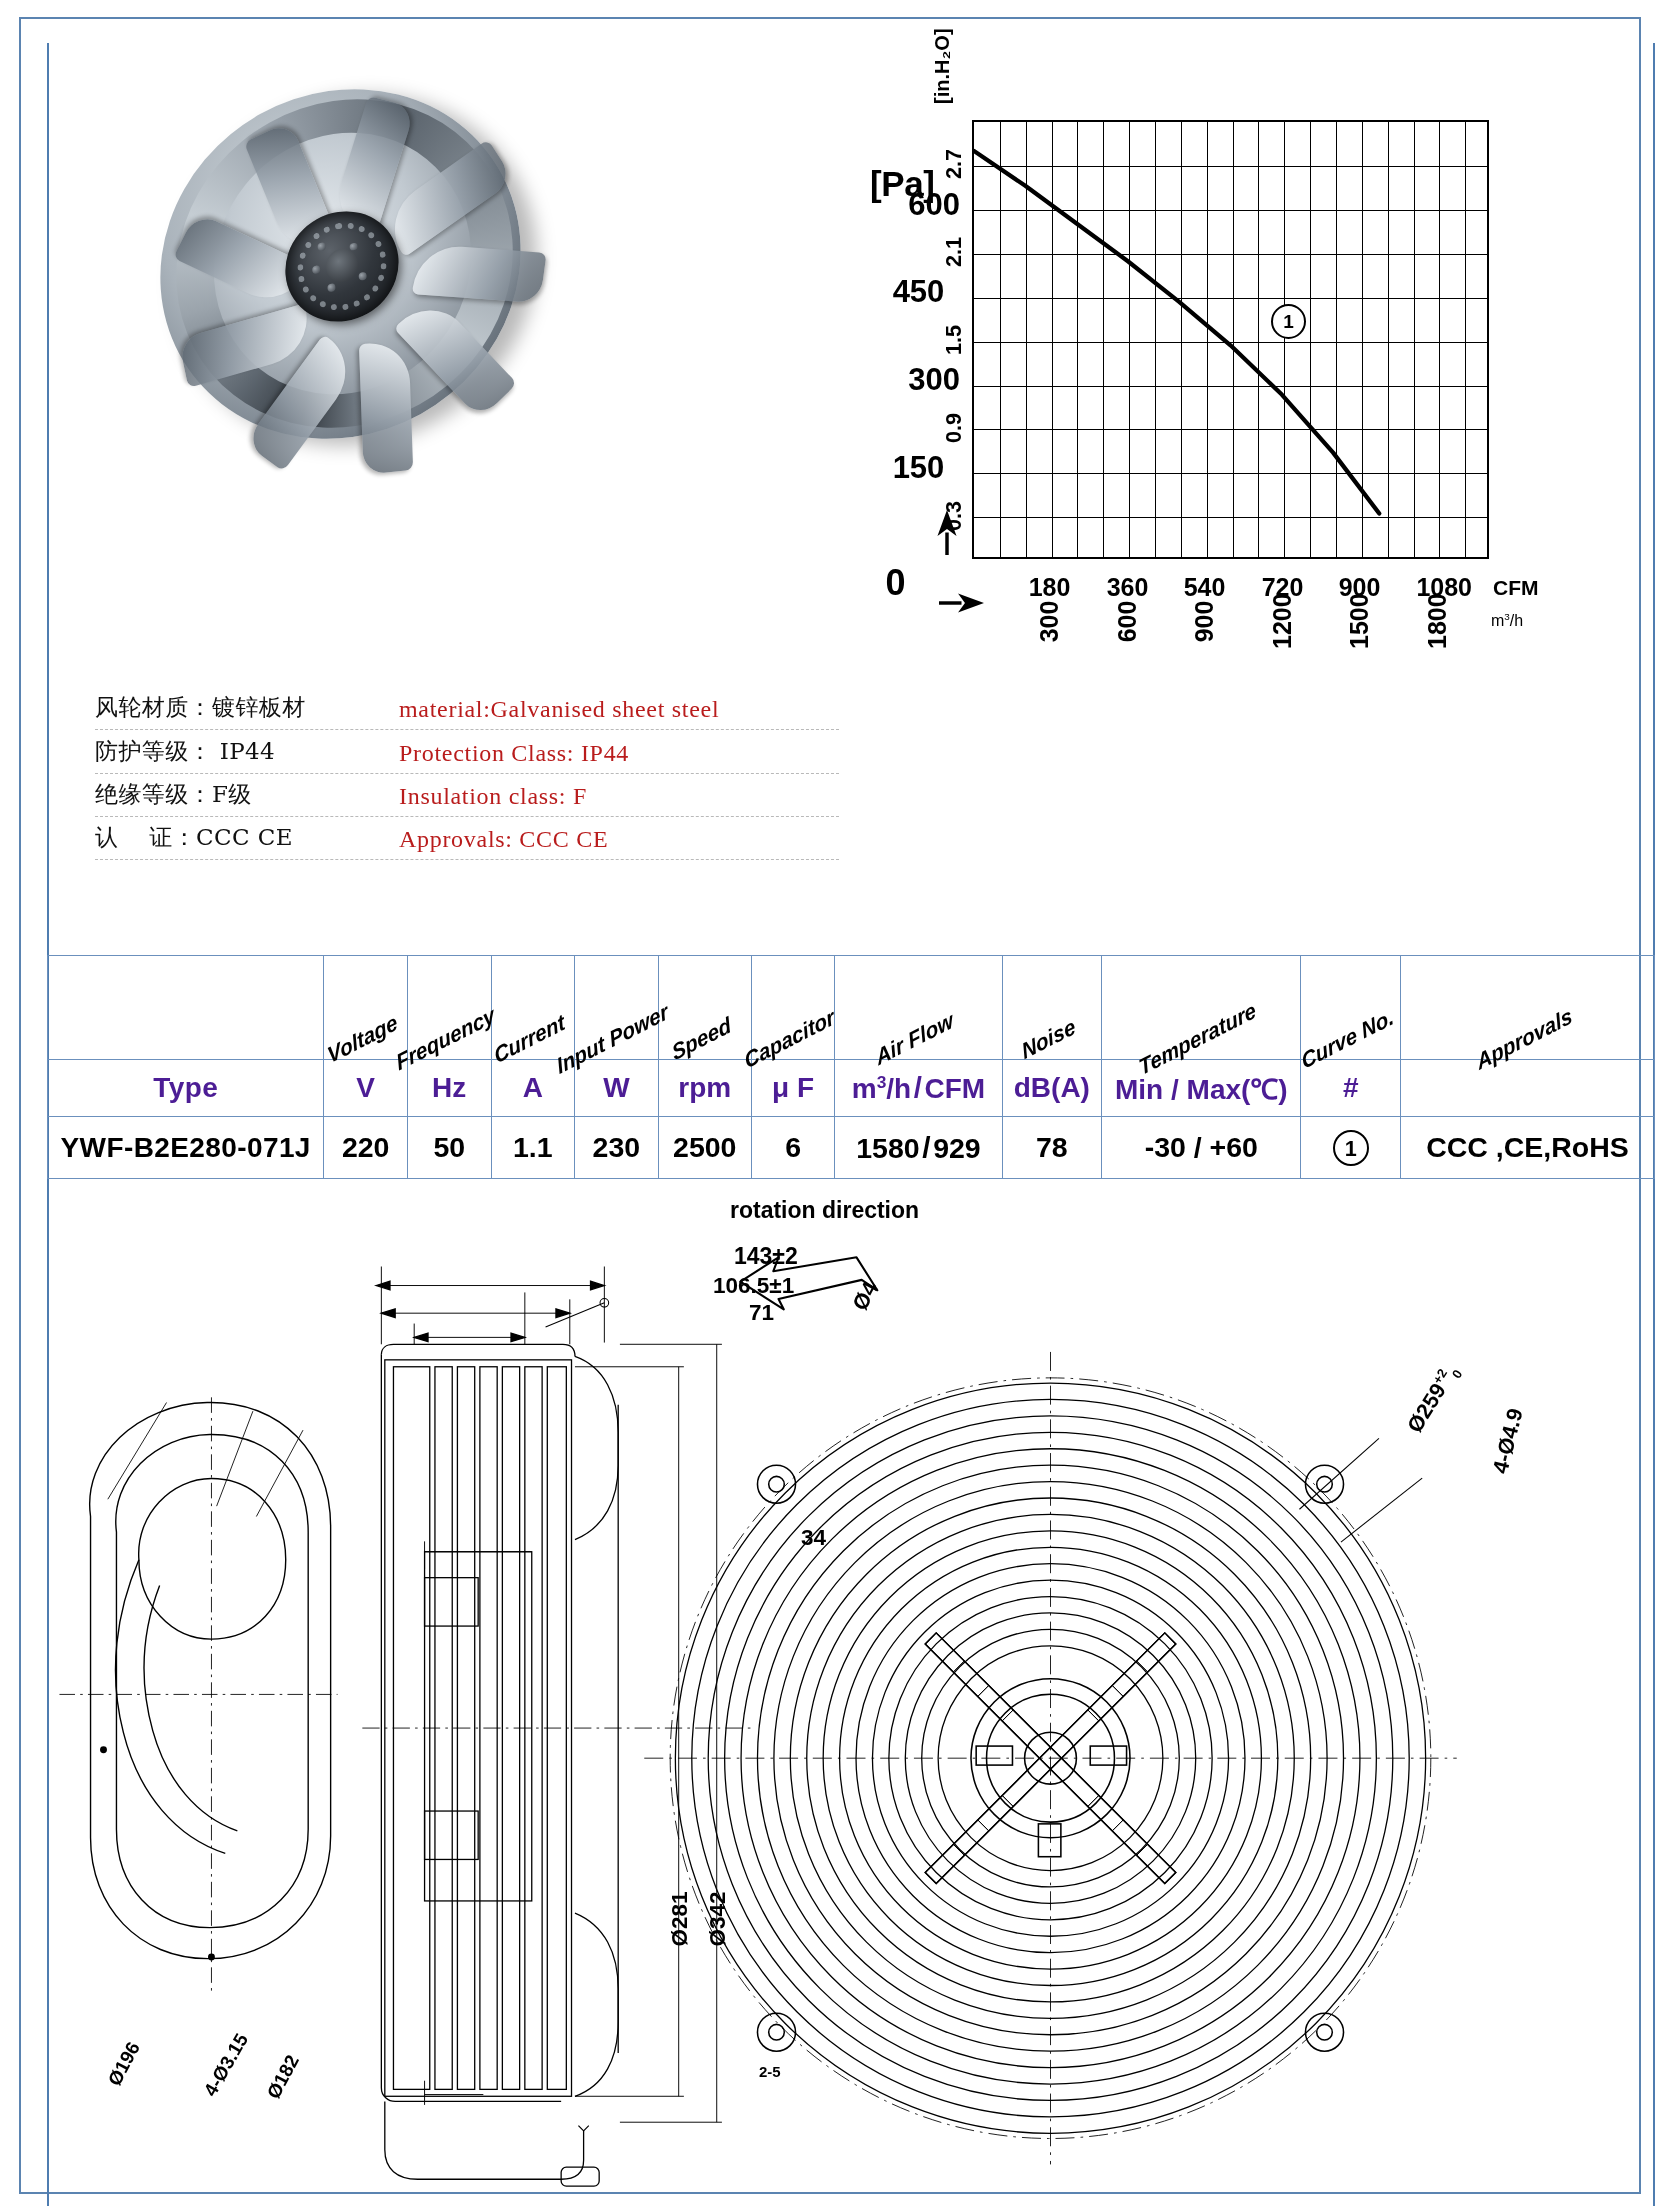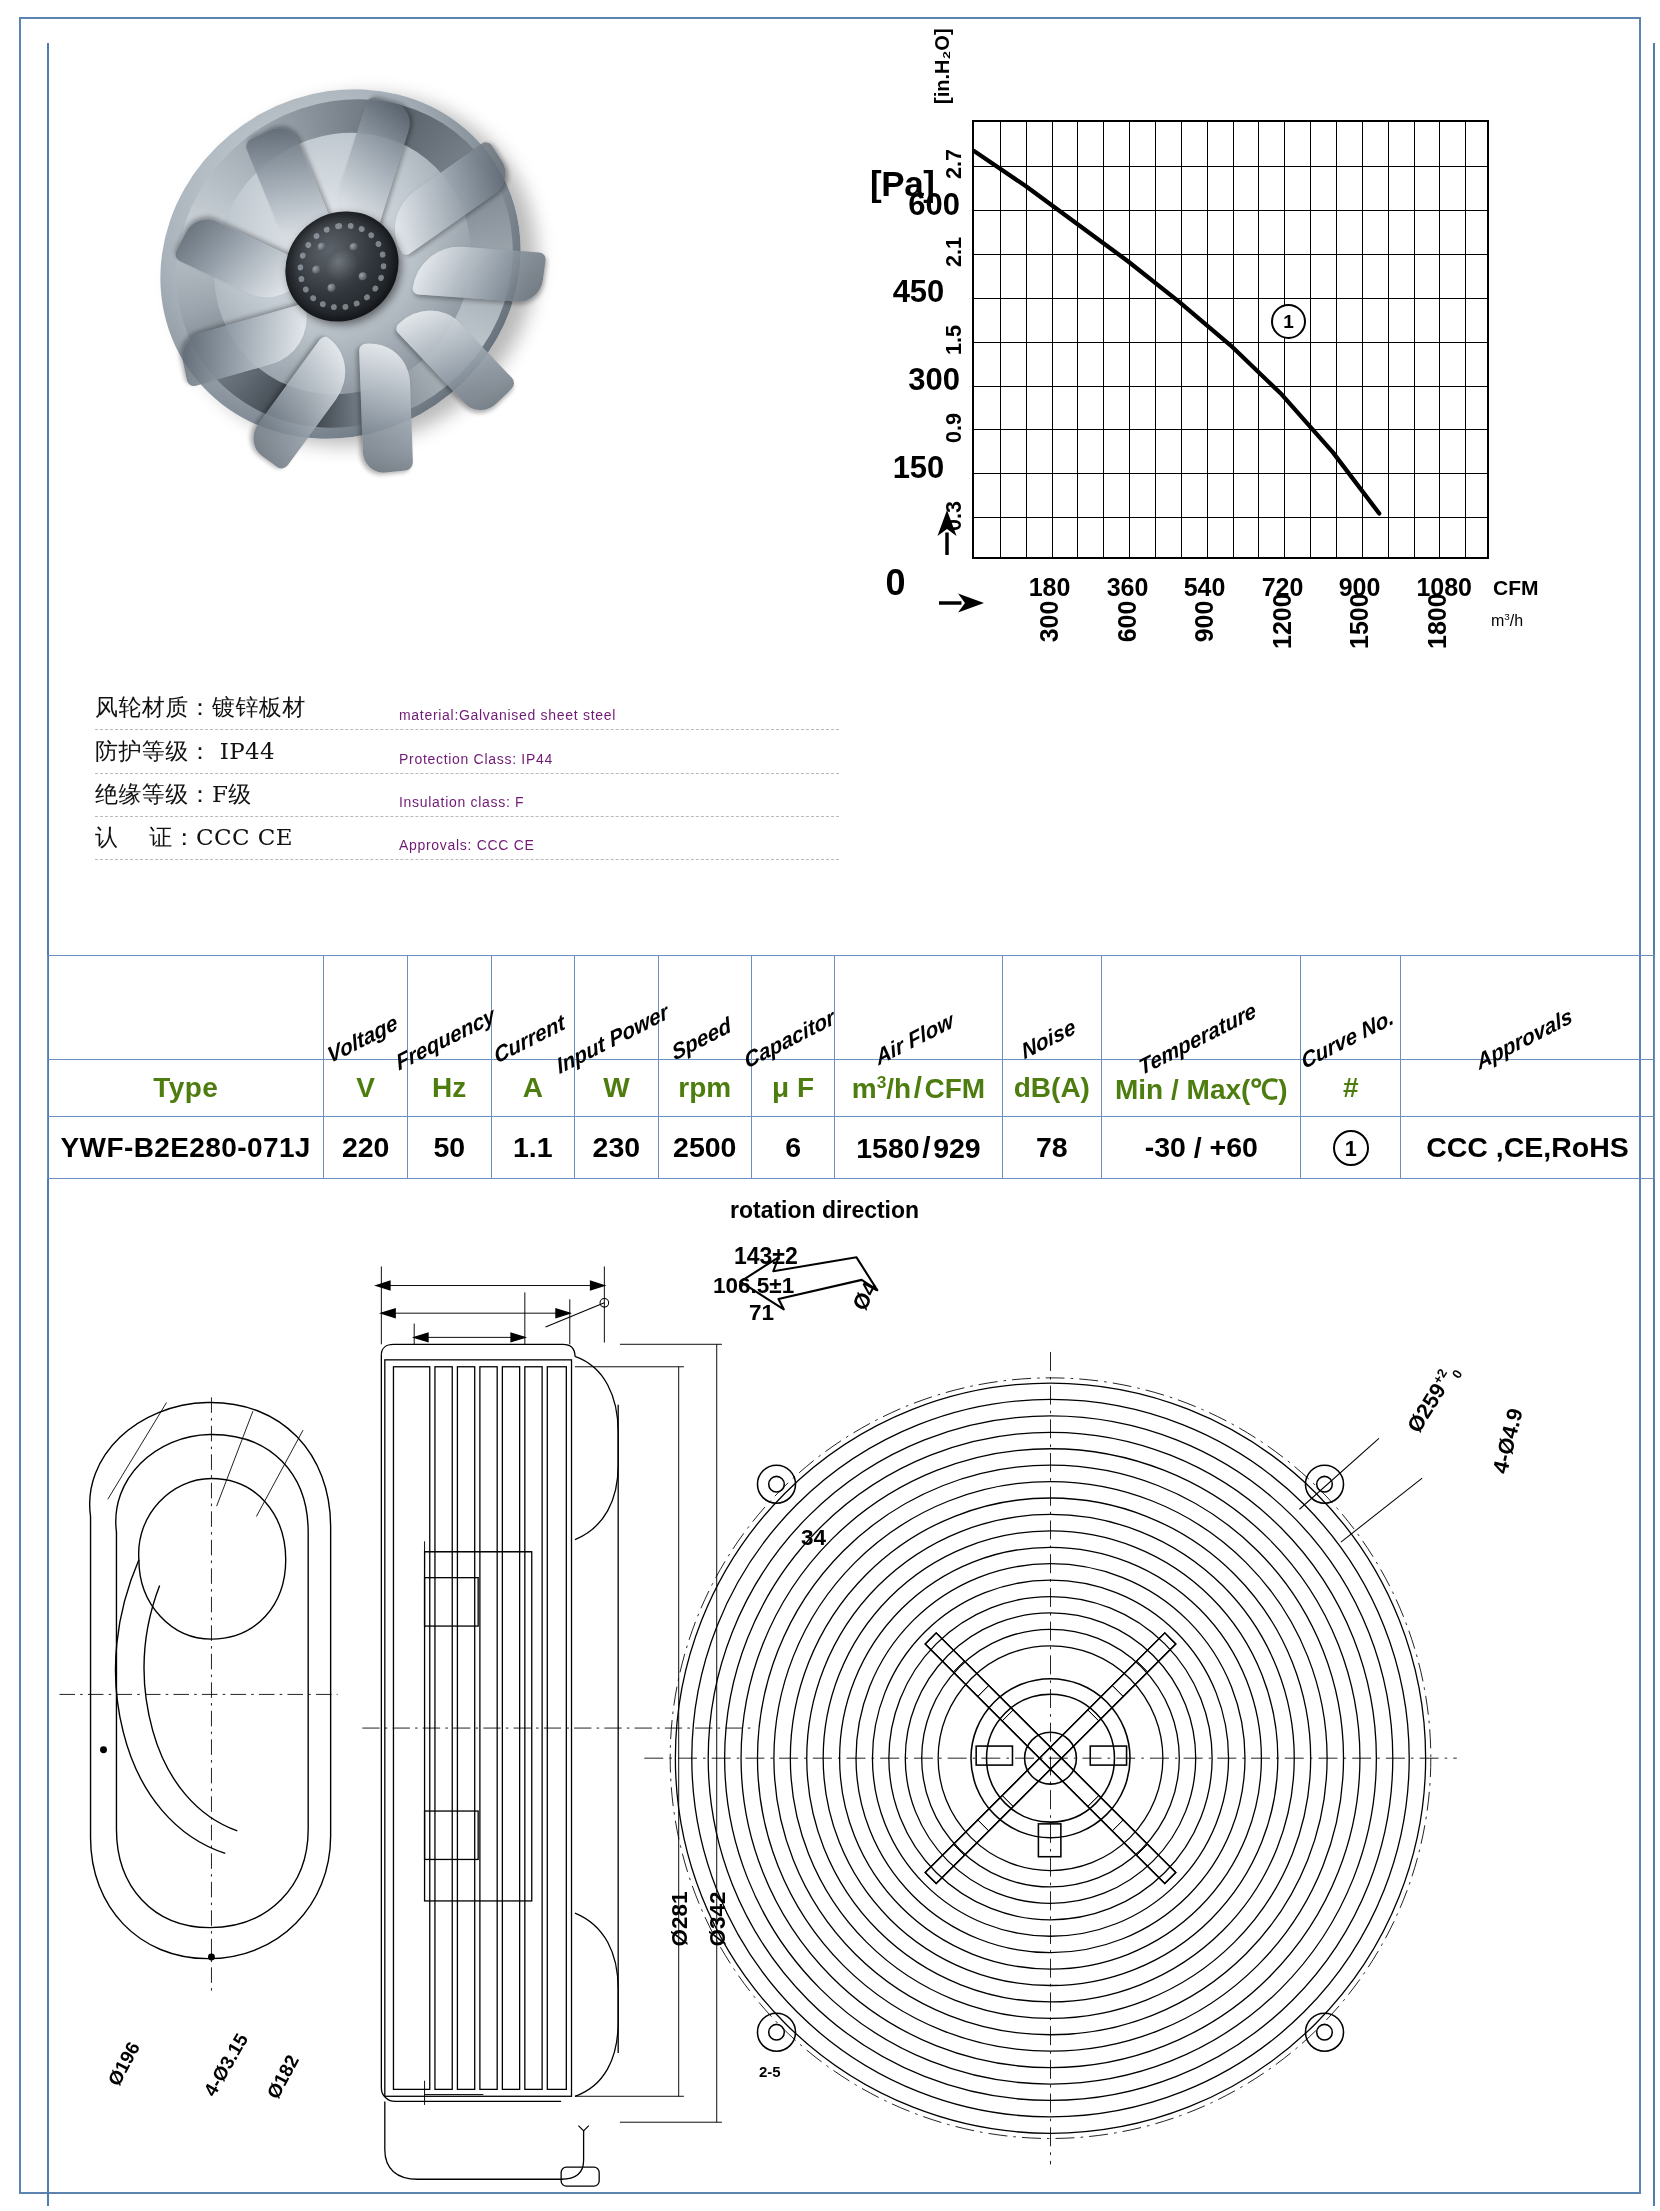--- a/index.html
+++ b/index.html
@@ -86,21 +86,21 @@
     display:flex; align-items:flex-end;
     padding:5.2px 0 6px 0;
     border-bottom:0.9px dashed #b9b9b9;
   }
   .spec-row:last-child{ border-bottom:0.9px dashed #b9b9b9; }
   .spec-cn{
     width:304px; font-family:"DejaVu Serif", serif;
     font-size:23px; color:#111; white-space:pre; letter-spacing:0.4px;
   }
   .spec-en{
-    font-family:Liberation Sans, sans-serif; font-size:14px; color:#701a75;
+    font-family:Liberation Serif, serif; font-size:24px; color:#b91c1c;
     letter-spacing:0.7px;
   }
 
   
   .chart-area{ position:absolute; left:830px; top:35px; width:761px; height:865px; }
   .unit-pa{
     position:absolute; left:-7px; top:86px;
     font-size:35px; font-weight:bold; color:#000; letter-spacing:-0.4px;
   }
   .unit-inh2o{
@@ -153,21 +153,21 @@
   .tbl{ border-collapse:collapse; width:100%; table-layout:fixed; }
   .tbl td, .tbl th{ border:1.7px solid #6b90bd; padding:0; }
   .hdr-cell{ height:104px; position:relative; vertical-align:bottom; }
   .hdr-rot{
     position:absolute; bottom:7px; left:50%;
     transform: translateX(-50%) rotate(-27deg) skewX(-12deg);
     transform-origin:center bottom;
     font-size:21.6px; font-weight:bold; font-style:italic; white-space:nowrap; color:#000;
   }
   .unit-cell{
-    height:57px; text-align:center; font-size:28px; font-weight:bold; color:#4d7c0f;
+    height:57px; text-align:center; font-size:28px; font-weight:bold; color:#4c1d95;
   }
   .val-cell{
     height:62px; text-align:center; font-size:28.5px; font-weight:bold; color:#000;
   }
   .type-cell{ font-size:28px; font-weight:bold; letter-spacing:0.4px; }
   .sup{ font-size:.62em; vertical-align:super; }
   .slash-big{ font-size:1.05em; padding:0 2.6px; }
   .circ1{
     display:inline-block; width:36px; height:36px; line-height:33px;
     border:2.2px solid #000; border-radius:50%; font-size:21.6px;

